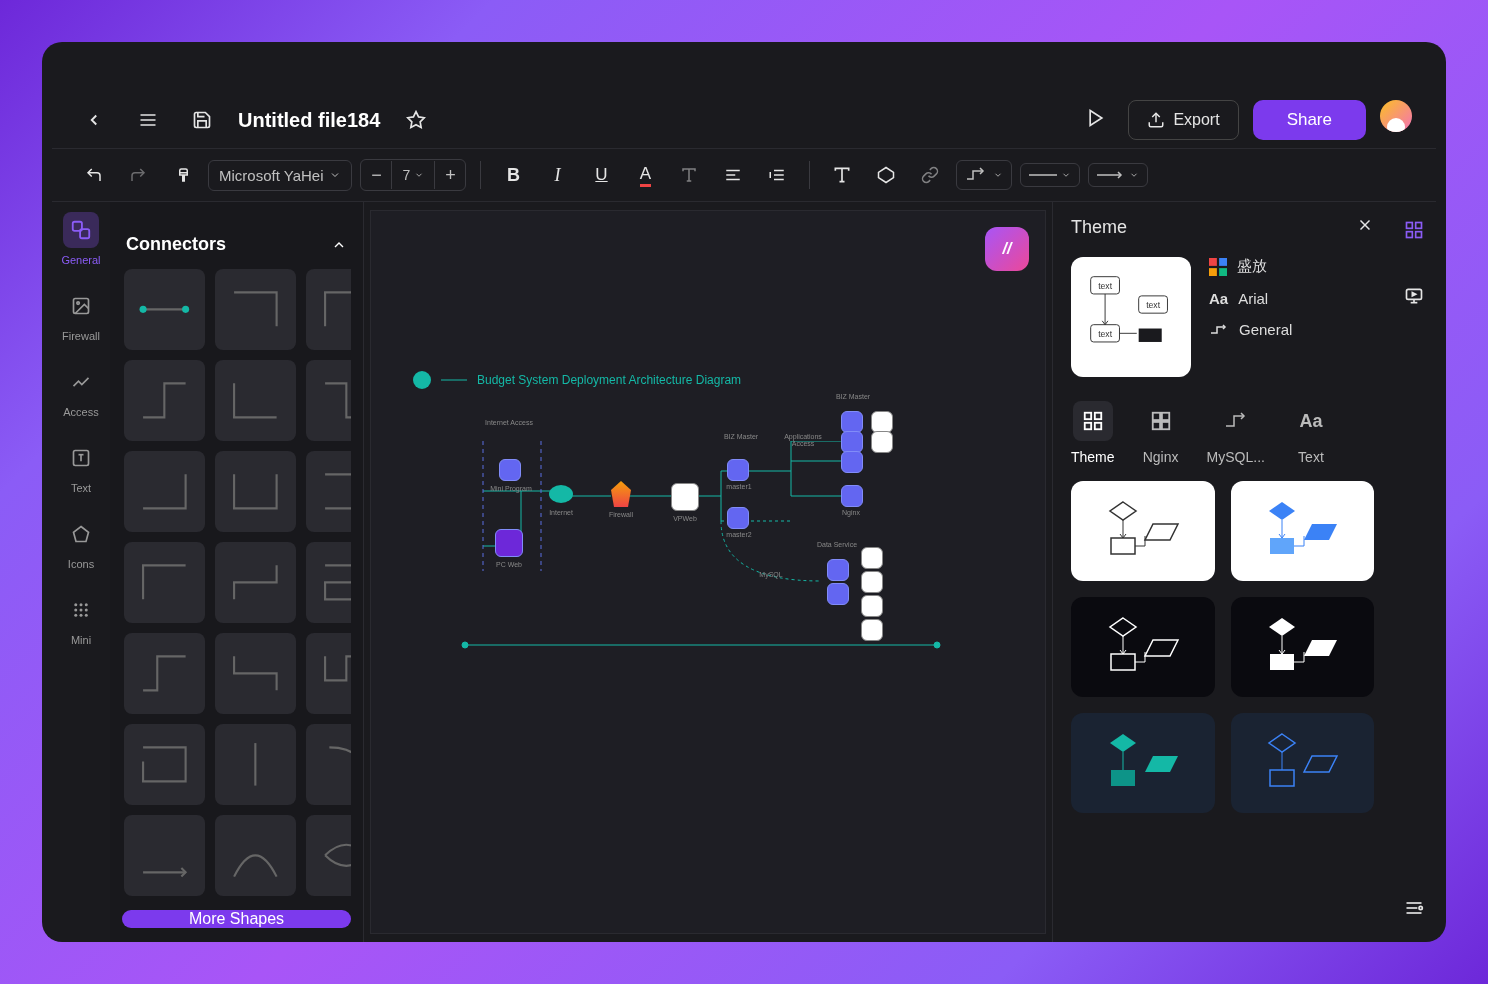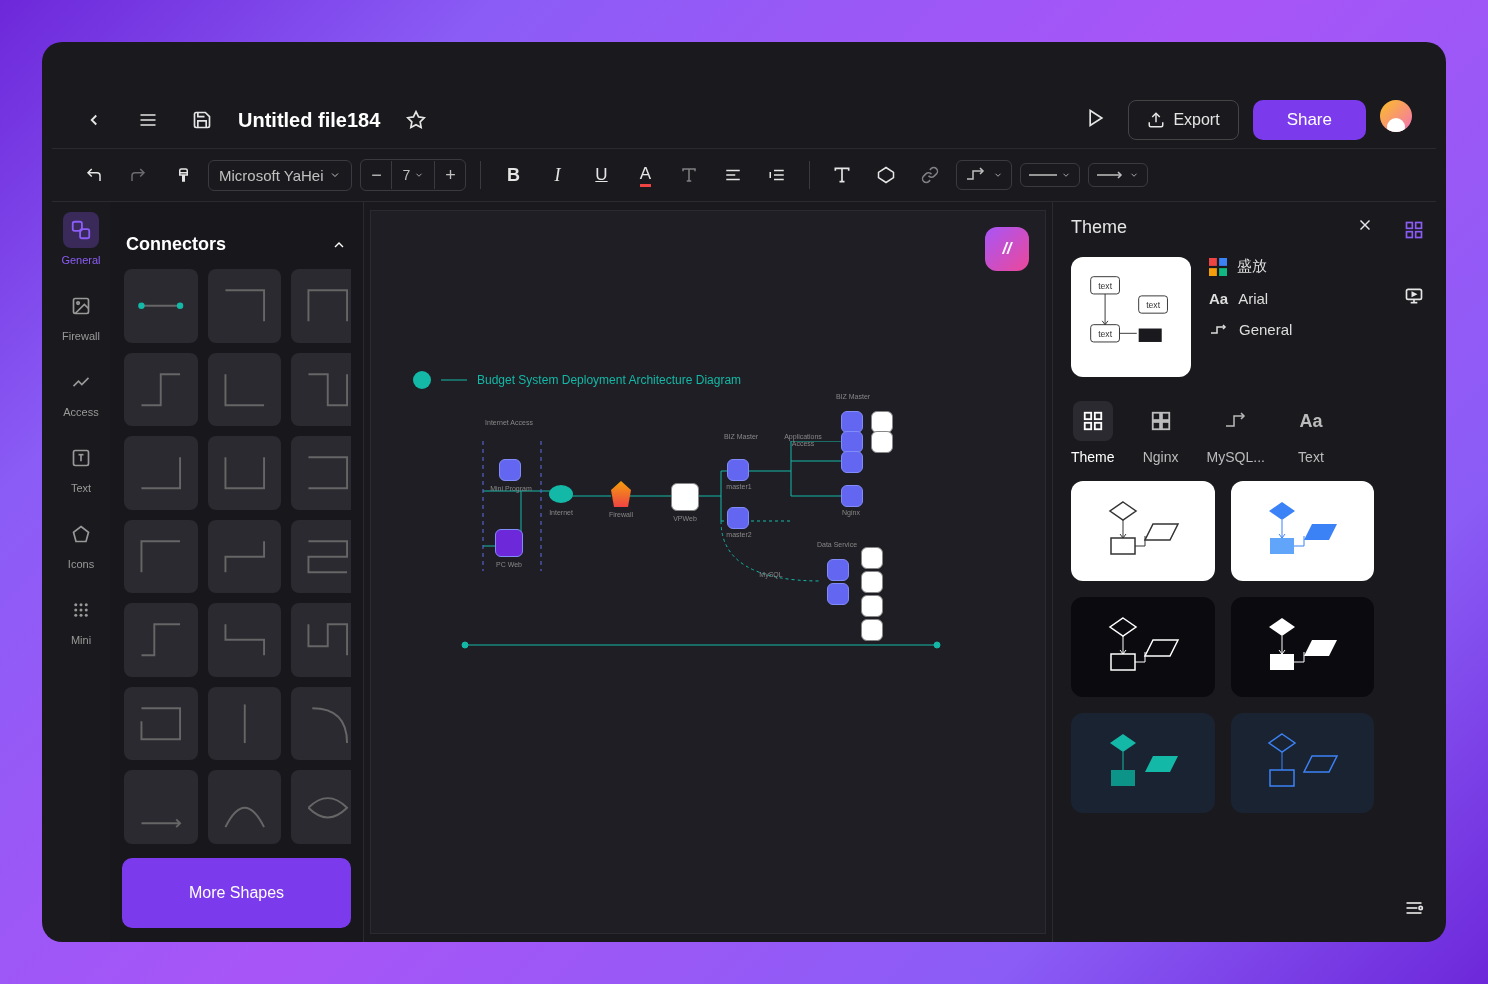--- a/index.html
+++ b/index.html
@@ -26,21 +26,21 @@
 .sb-item.active{color:#8b5cf6}
 .sb-item.active .sb-ico{background:#3a2a5a;border-radius:8px}
 .sb-ico{width:36px;height:36px;display:flex;align-items:center;justify-content:center}
 .shapes-panel{width:254px;background:#18181c;display:flex;flex-direction:column;border-right:1px solid #2a2a30;padding:14px 12px}
 .search{display:flex;align-items:center;background:#26262c;border-radius:8px;padding:10px 14px;gap:10px;color:#888}
 .search input{flex:1;background:none;border:none;color:#ccc;font-size:15px;outline:none}
 .section-hdr{display:flex;align-items:center;justify-content:space-between;margin:18px 4px 12px;color:#fff;font-weight:700;font-size:18px}
 .grid{display:grid;grid-template-columns:repeat(3,1fr);gap:10px;overflow-y:auto;flex:1;padding:2px}
 .shape-tile{aspect-ratio:1;background:#2a2a30;border-radius:8px;display:flex;align-items:center;justify-content:center;cursor:pointer;position:relative}
 .shape-tile svg{width:70%;height:70%}
-.more-btn{margin-top:12px;padding:26px;background:#7c3aed;color:#fff;border:none;border-radius:10px;font-size:16px;font-weight:500;cursor:pointer}
+.more-btn{margin-top:12px;padding:0;background:#7c3aed;color:#fff;border:none;border-radius:10px;font-size:16px;font-weight:500;cursor:pointer}
 .canvas{flex:1;background:#1e1e24;position:relative;overflow:hidden;border:1px solid #2a2a30;margin:8px 6px}
 .canvas-badge{position:absolute;top:16px;right:16px;width:44px;height:44px;border-radius:12px;background:linear-gradient(135deg,#a855f7,#ec4899);display:flex;align-items:center;justify-content:center;color:#fff;font-weight:700;font-style:italic}
 .diagram-title{position:absolute;top:160px;left:42px;display:flex;align-items:center;gap:10px;color:#14b8a6;font-size:12px}
 .dot{width:18px;height:18px;border-radius:50%;background:#14b8a6}
 .nodes{position:absolute;top:230px;left:60px;right:40px;height:260px}
 .node{position:absolute;width:28px;height:28px;background:#6366f1;border-radius:6px;border:1px solid #818cf8}
 .node.sm{width:22px;height:22px}
 .node-label{position:absolute;font-size:7px;color:#888;text-align:center;width:50px;transform:translateX(-50%)}
 .theme-panel{width:340px;background:#1a1a1e;border-left:1px solid #2a2a30;display:flex;flex-direction:column;padding:14px 18px;overflow:hidden}
 .theme-hdr{display:flex;justify-content:space-between;align-items:center;color:#e5e5e5;font-size:18px;margin-bottom:18px}

